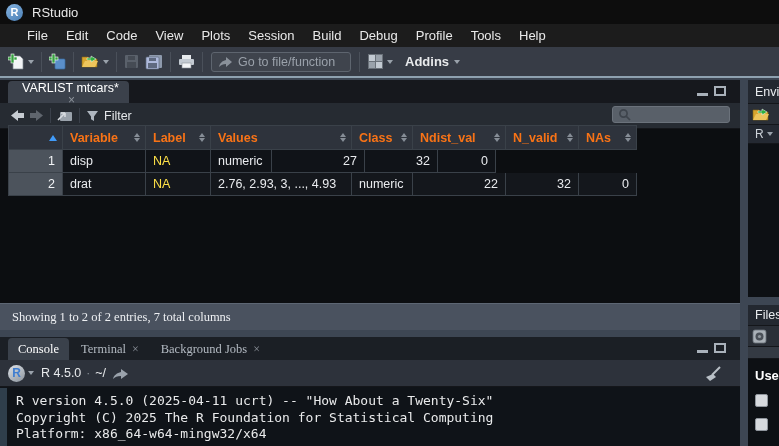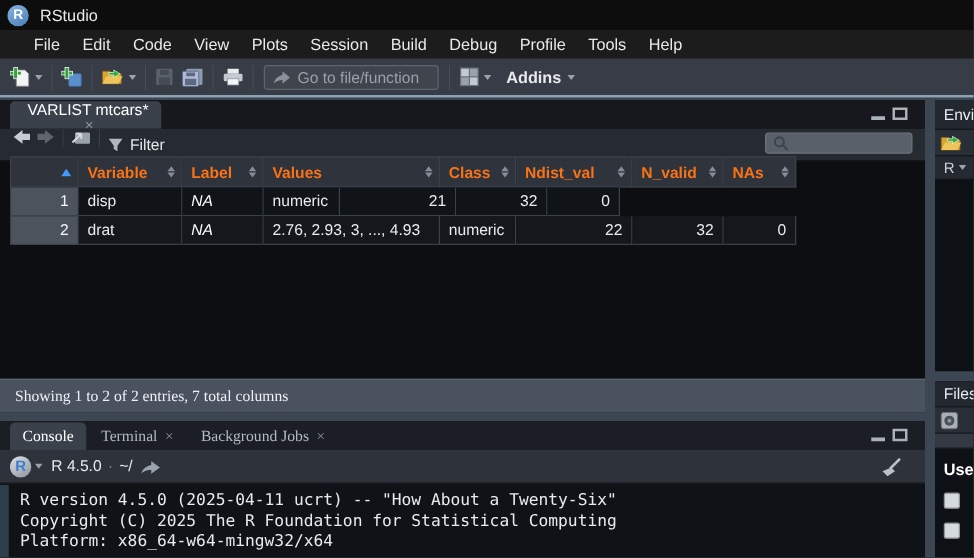--- a/index.html
+++ b/index.html
@@ -44,41 +44,41 @@
 
   
   .viewer { left:0; top:80px; width:740px; height:250px; background:#0c0e11; }
   .v-tabstrip { left:0; top:0; width:740px; height:23px; background:#16181d;
                 display:flex; align-items:flex-end; }
   .v-tab { margin-left:8px; height:22px; background:#3b414b; border-radius:4px 4px 0 0;
            display:flex; align-items:center; padding:0 8px;flex-direction:column; }
   .v-tab-label { color:#fff; font-size:12.5px; margin:0 2px 0 6px; }
   .v-minmax { position:absolute; right:14px; top:6px; }
   .v-nav { left:0; top:23px; width:740px; height:26px; background:#262b32;
-           border-bottom:1px solid #14161a; display:flex; padding-left:10px; }
+           border-bottom:1px solid #14161a; display:flex; align-items:center; padding-left:10px; }
   .nav-sep { width:1px; height:15px; background:#161a1f; border-right:1px solid #3a404a; margin:0 6px; }
   .filter-label { color:#e4e7ea; font-size:12.5px; margin-left:5px; }
   .search-box { position:absolute; right:10px; top:3px; width:118px; height:17px;
                 background:#596069; border:1px solid #6b727b; border-radius:3px;
                 display:flex; align-items:center; }
   .search-box input { background:transparent; border:none; outline:none; width:90px; height:14px; }
 
   
   .vtable { position:absolute; left:8px; top:45px; font-size:12.5px; color:#e9ebee; }
   .trow { display:flex; }
   .tc { border-right:1px solid #3a4149; border-bottom:1px solid #3a4149; overflow:hidden;
         display:flex; align-items:center; }
   .th { height:25px; background:#2e333c; font-weight:bold; color:#f97316;
         justify-content:space-between; padding:0 5px 0 7px; border-top:1px solid #3a4149; }
   .th:first-child, .td:first-child { border-left:1px solid #3a4149; }
   .td { height:23px; padding:0 7px; }
   .rownum { background:#4c535c; justify-content:flex-end; color:#f2f4f6; }
   .r1 .td { background:#101318; } .r2 .td { background:#14171c; }
   .r1 .rownum, .r2 .rownum { background:#4c535c; }
-  .na { color:#ffffff; font-style:italic; }
+  .na { color:#fde047; }
   .num { justify-content:flex-end; }
   .sort2 { display:flex; flex-direction:column; gap:1px; margin-left:4px; }
   .sa-up { width:0;height:0;border-left:3.5px solid transparent;border-right:3.5px solid transparent;
            border-bottom:4px solid #868d96; }
   .sa-dn { width:0;height:0;border-left:3.5px solid transparent;border-right:3.5px solid transparent;
            border-top:4px solid #868d96; }
   .asc-blue { width:0;height:0;border-left:4.5px solid transparent;border-right:4.5px solid transparent;
               border-bottom:6px solid #419bf9; margin-left:auto; }
   .v-status { position:absolute; left:0; bottom:0; width:740px; height:27px; background:#4a525f;
               border-top:1px solid #5d6673; display:flex; align-items:center; }
@@ -316,21 +316,21 @@
               <span class="sa-up"></span>
               <span class="sa-dn"></span>
             </span>
           </div>
       </div>
       <div class="trow r1">
         <div class="tc td rownum" style="width:55px">1</div>
         <div class="tc td" style="width:83px">disp</div>
         <div class="tc td na" style="width:65px">NA</div>
         <div class="tc td" style="width:61px">numeric</div>
-        <div class="tc td num" style="width:93px">21</div>
+        <div class="tc td num" style="width:93px">27</div>
         <div class="tc td num" style="width:73px">32</div>
         <div class="tc td num" style="width:58px">0</div>
       </div>
       <div class="trow r2">
         <div class="tc td rownum" style="width:55px">2</div>
         <div class="tc td" style="width:83px">drat</div>
         <div class="tc td na" style="width:65px">NA</div>
         <div class="tc td" style="width:141px">2.76, 2.93, 3, ..., 4.93</div>
         <div class="tc td" style="width:61px">numeric</div>
         <div class="tc td num" style="width:93px">22</div>

